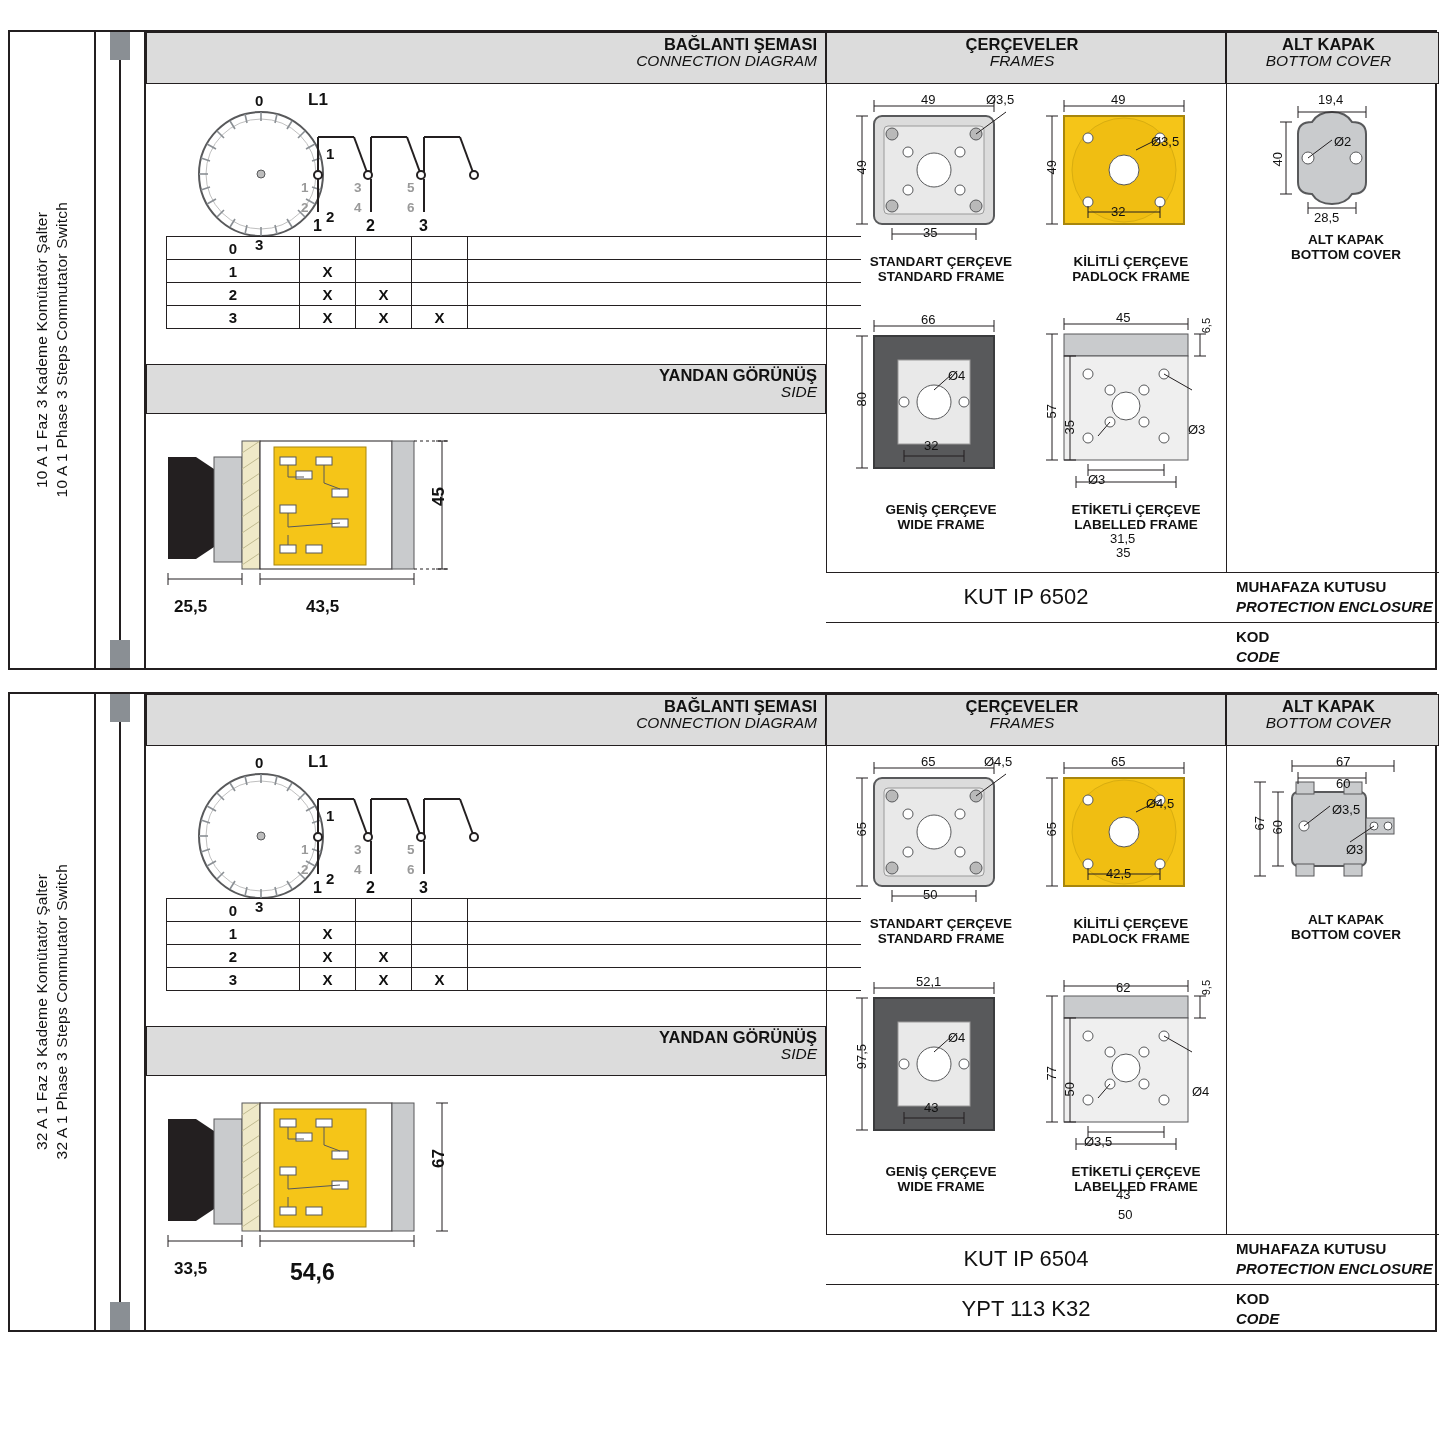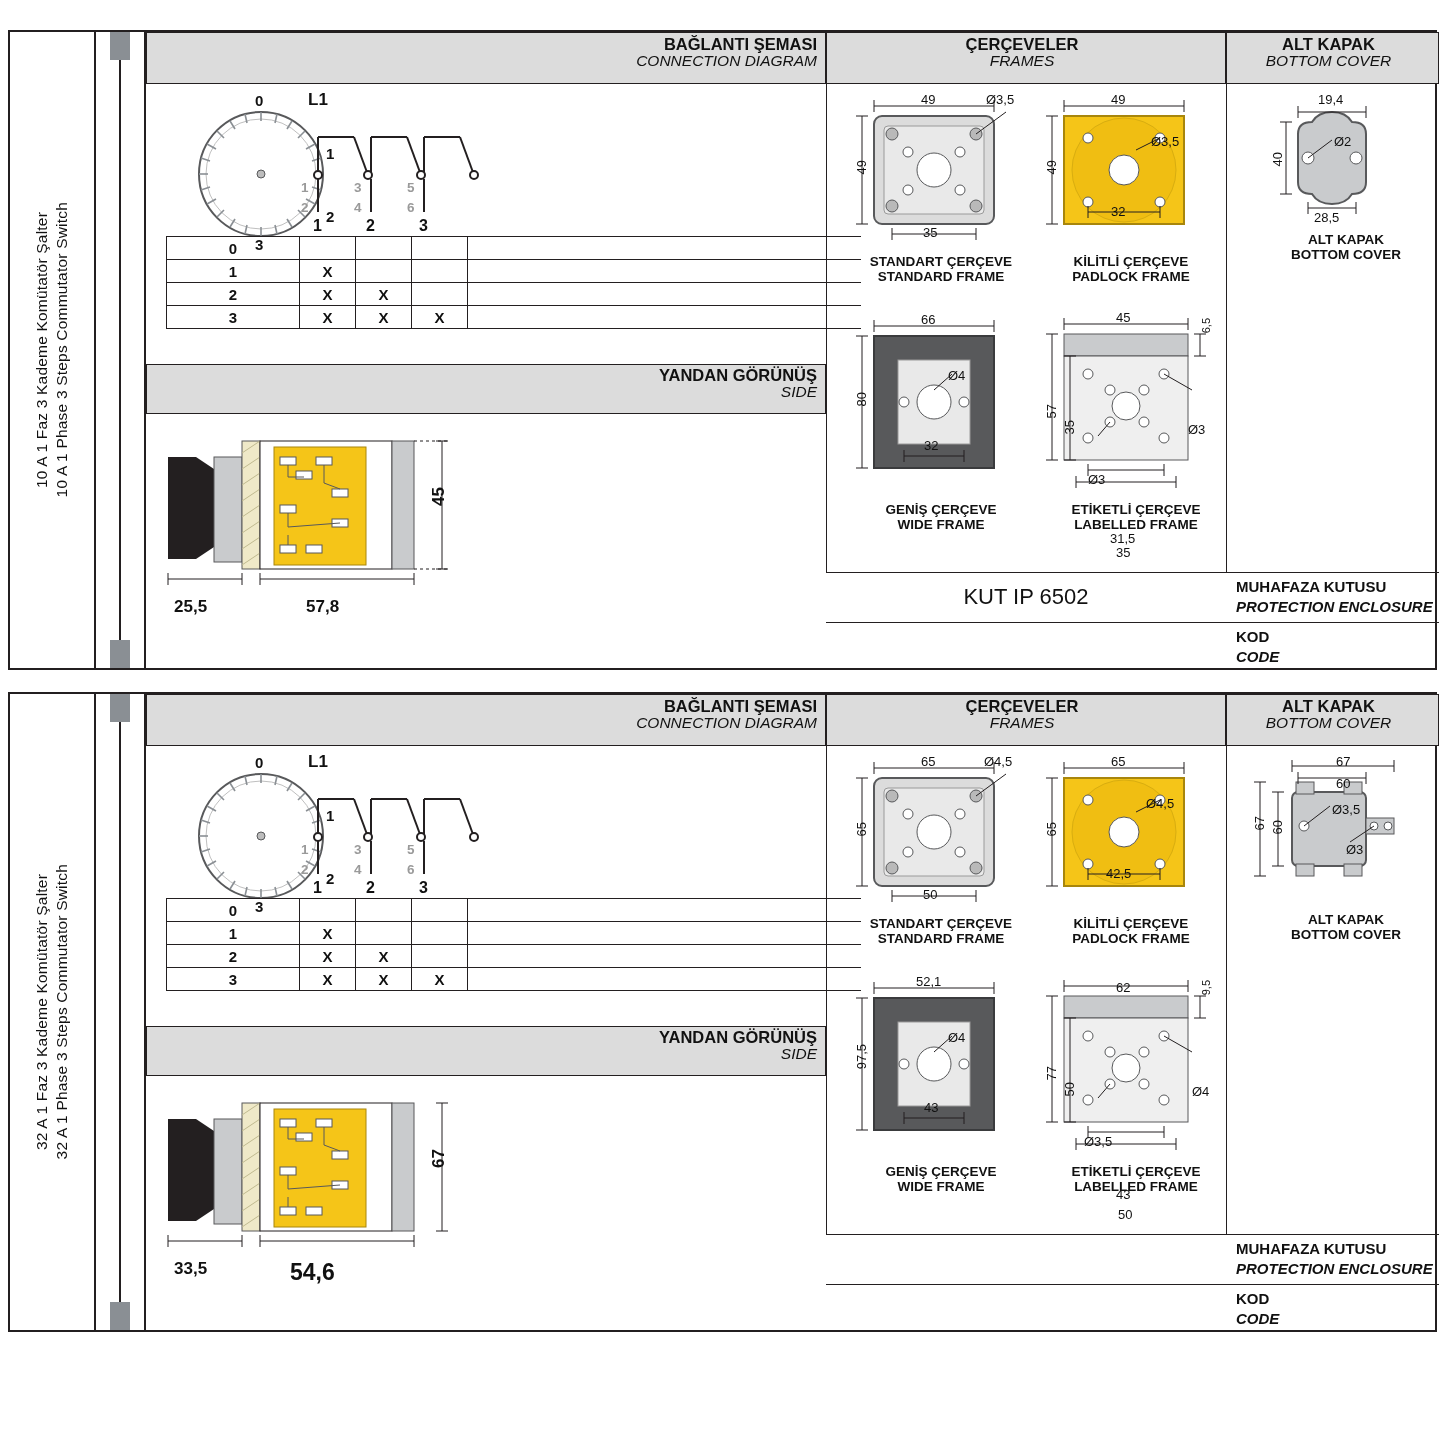--- a/index.html
+++ b/index.html
@@ -243,21 +243,21 @@
           <line x1="104" y1="146" x2="104" y2="158"></line>
             <line x1="258" y1="146" x2="258" y2="158"></line>
           <line x1="286" y1="14" x2="286" y2="142"></line>
           <line x1="280" y1="14" x2="292" y2="14"></line>
             <line x1="280" y1="142" x2="292" y2="142"></line>
           <line x1="258" y1="14" x2="292" y2="14" stroke-dasharray="3 3"></line>
           <line x1="258" y1="142" x2="292" y2="142" stroke-dasharray="3 3"></line>
         </g>
       </svg>
       <div class="lbl b" style="left:28px;top:565px;font-size:17px;">25,5</div>
-      <div class="lbl b" style="left:160px;top:565px;font-size:17px;">57,8</div>
+      <div class="lbl b" style="left:160px;top:565px;font-size:17px;">43,5</div>
       <div class="vdim" style="left:283px;top:455px;font-size:17px;font-weight:bold;">45</div>
 
       <div class="sep" style="left:680px;top:52px;width:1px;height:488px;"></div>
       <div class="sep" style="left:1080px;top:52px;width:1px;height:488px;"></div>
       <div class="sep" style="left:680px;top:540px;width:613px;height:1px;"></div>
 
       <svg width="180" height="150" style="position:absolute;left:700px;top:62px;">
         <rect x="28" y="22" width="120" height="108" rx="8" fill="#dcdcdc" stroke="#58595b" stroke-width="2"></rect>
         <rect x="38" y="32" width="100" height="88" rx="4" fill="#e9e9e9" stroke="#9a9a9a"></rect>
         <g fill="#b9b9b9" stroke="#58595b">
@@ -825,22 +825,24 @@
       <div class="dim" style="left:1190px;top:82px;">60</div>
       <div class="vdim" style="left:1106px;top:122px;">67</div>
       <div class="vdim" style="left:1124px;top:126px;">60</div>
       <div class="dim" style="left:1186px;top:108px;">Ø3,5</div>
       <div class="dim" style="left:1200px;top:148px;">Ø3</div>
       <div class="cap" style="left:1105px;top:218px;">
         <span>ALT KAPAK</span><br>
         <span>BOTTOM COVER</span>
       </div>
 
+      <div class="kutval" style="left:680px;top:552px;width:400px;">KUT IP 6504</div>
       <div class="kutlab-tr" style="left:1090px;top:546px;">MUHAFAZA KUTUSU</div>
       <div class="kutlab-en" style="left:1090px;top:566px;">PROTECTION ENCLOSURE</div>
       <div class="sep" style="left:680px;top:590px;width:613px;height:1px;"></div>
+      <div class="kutval" style="left:680px;top:602px;width:400px;">YPT 113 K32</div>
       <div class="kutlab-tr" style="left:1090px;top:596px;">KOD</div>
       <div class="kutlab-en" style="left:1090px;top:616px;">CODE</div>
 
     </div>
   </div>
 
 </div>
 
 </body></html>

